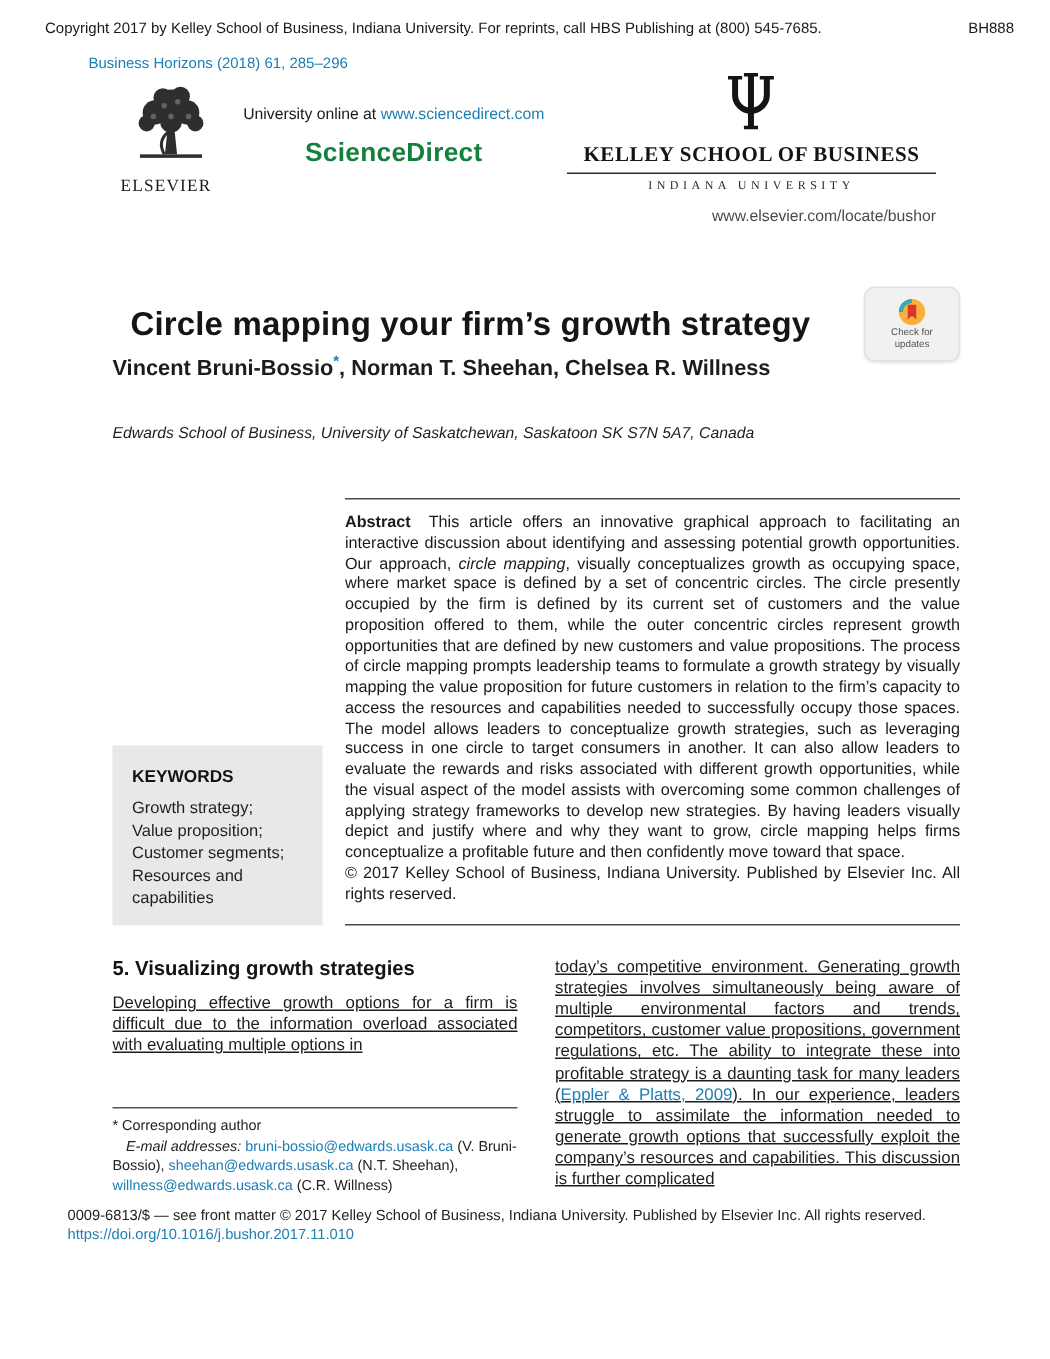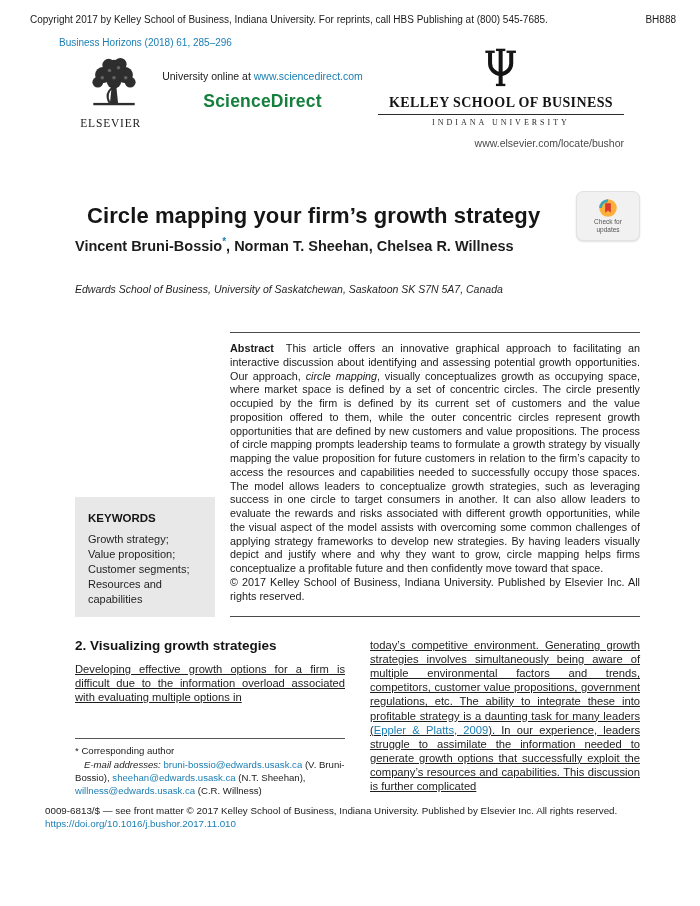--- a/index.html
+++ b/index.html
@@ -194,21 +194,21 @@
     <div class="abstract-col">
       <p>
         <span class="abstract-label">Abstract</span><span>This article offers an innovative graphical approach to facilitating an interactive discussion about identifying and assessing potential growth opportunities. Our approach, </span><span class="italic">circle mapping</span><span>, visually conceptualizes growth as occupying space, where market space is defined by a set of concentric circles. The circle presently occupied by the firm is defined by its current set of customers and the value proposition offered to them, while the outer concentric circles represent growth opportunities that are defined by new customers and value propositions. The process of circle mapping prompts leadership teams to formulate a growth strategy by visually mapping the value proposition for future customers in relation to the firm’s capacity to access the resources and capabilities needed to successfully occupy those spaces. The model allows leaders to conceptualize growth strategies, such as leveraging success in one circle to target consumers in another. It can also allow leaders to evaluate the rewards and risks associated with different growth opportunities, while the visual aspect of the model assists with overcoming some common challenges of applying strategy frameworks to develop new strategies. By having leaders visually depict and justify where and why they want to grow, circle mapping helps firms conceptualize a profitable future and then confidently move toward that space.</span>
       </p>
       <p>© 2017 Kelley School of Business, Indiana University. Published by Elsevier Inc. All rights reserved.</p>
     </div>
   </div>
 
   <div class="body-cols">
     <div class="col">
-      <h2 class="section-heading">2. Visualizing growth strategies</h2>
+      <h2 class="section-heading">5. Visualizing growth strategies</h2>
       <p class="body-p">Developing effective growth options for a firm is difficult due to the information overload associated with evaluating multiple options in</p>
 
       <div class="footnote">
         <hr class="fn-rule">
         <p>* Corresponding author</p>
         <p class="fn-emails">
           <span class="italic">E-mail addresses: </span><a>bruni-bossio@edwards.usask.ca</a><span> (V. Bruni-Bossio), </span><a>sheehan@edwards.usask.ca</a><span> (N.T. Sheehan), </span><a>willness@edwards.usask.ca</a><span> (C.R. Willness)</span>
         </p>
       </div>
     </div>

